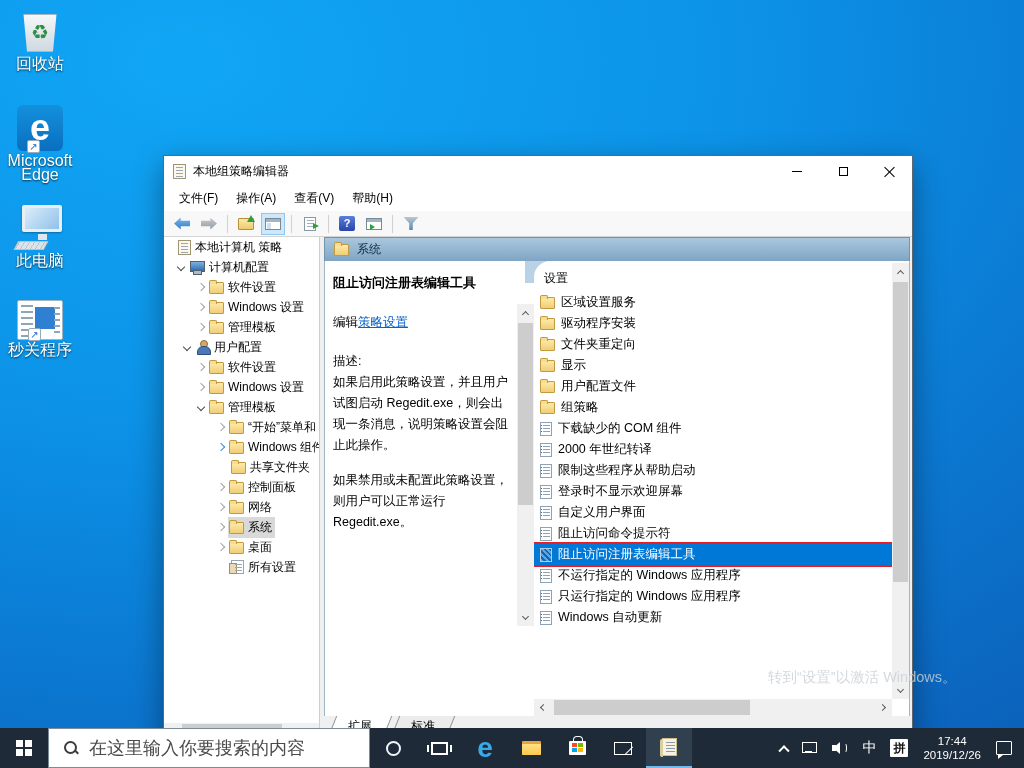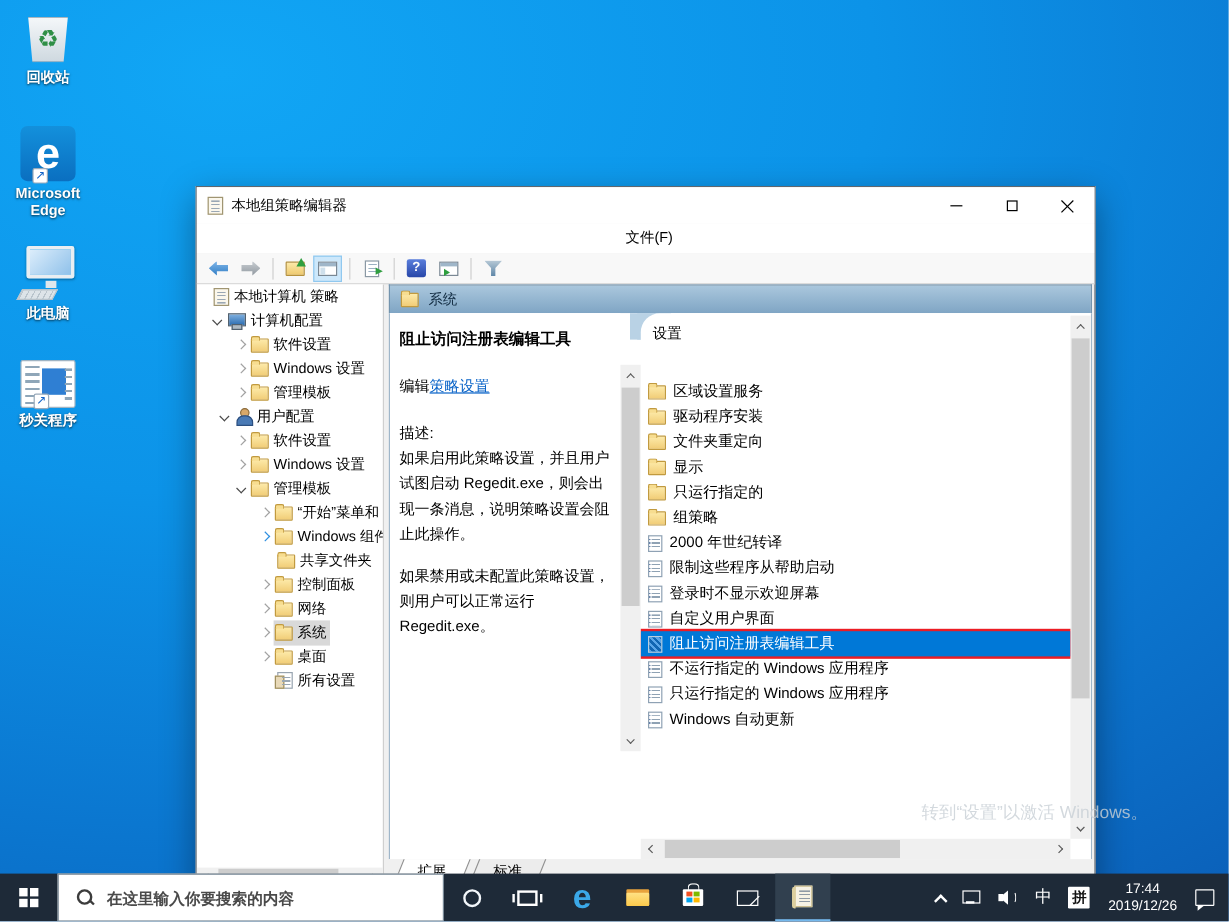--- a/index.html
+++ b/index.html
@@ -2,22 +2,22 @@
 <html><head>
 <meta charset="utf-8">
 <style>
   * { margin:0; padding:0; box-sizing:border-box; }
   body { font-family:"Liberation Sans","DejaVu Sans",sans-serif; }
   .screen { position:relative; width:1024px; height:768px; overflow:hidden;
     background: radial-gradient(140% 120% at 18% 8%, #11a6f5 0%, #0c93e8 38%, #0b77d0 68%, #0b5cb5 100%); }
 
   
   .desk-icon { position:absolute; width:78px; text-align:center; cursor:default; }
-  .desk-icon .dlabel { margin-top:3px; font-size:12px; color:#fff; line-height:14px;
-    text-shadow:0 1px 2px rgba(0,0,0,.75);font-weight:bold; }
+  .desk-icon .dlabel { margin-top:3px; font-size:16px; color:#fff; line-height:14px;
+    text-shadow:0 1px 2px rgba(0,0,0,.75); }
   .dart { position:absolute; left:10px; bottom:-2px; width:13px; height:13px; background:#fff;
     border:1px solid #9ab; border-radius:2px; font-size:10px; line-height:11px; color:#1464c8; }
   .dico { position:relative; margin:0 auto; }
   .ico-bin { width:44px; height:48px; }
   .ico-bin .bin-body { position:absolute; left:4px; top:8px; width:36px; height:38px;
     background:linear-gradient(#f4f7f9,#cfd9e0); border:1px solid #aab6bf;
     clip-path:polygon(4% 0,96% 0,86% 100%,14% 100%); }
   .ico-bin .bin-sym { position:absolute; left:0; right:0; top:14px; font-size:20px; color:#2f8f46; }
   .ico-edge { width:46px; height:46px; background:linear-gradient(#1390dc,#0a6fc0); border-radius:6px; }
   .ico-edge .eglyph { font-size:36px; font-weight:bold; color:#fff; line-height:46px; }
@@ -46,21 +46,21 @@
   .caption-btns { margin-left:auto; display:flex; height:30px; }
   .win-btn { width:46px; height:30px; display:flex; align-items:center; justify-content:center; }
   .glyph-min { width:10px; height:1px; background:#000; }
   .glyph-max { width:9px; height:9px; border:1px solid #000; }
   .glyph-close { position:relative; width:11px; height:11px; }
   .glyph-close::before,.glyph-close::after { content:""; position:absolute; left:5px; top:-1px;
     width:1px; height:14px; background:#000; }
   .glyph-close::before { transform:rotate(45deg);} .glyph-close::after { transform:rotate(-45deg);}
 
   .menubar { position:absolute; left:0; top:30px; right:0; height:25px; background:#fff;
-    display:flex; align-items:center; padding-left:6px;flex-direction:column; }
+    display:flex; align-items:center; padding-left:6px; }
   .menu-item { font-size:12px; color:#000; padding:4px 9px; }
 
   .toolbar { position:absolute; left:0; top:55px; right:0; height:26px; background:#f8f8f8;
     border-bottom:1px solid #d4d4d4; display:flex; align-items:center; padding-left:6px; gap:3px; }
   .tb-btn { width:24px; height:22px; display:flex; align-items:center; justify-content:center;
     border:1px solid transparent; }
   .tb-btn.active { background:#cde8fb; border:1px solid #90c8ef; }
   .tb-sep { width:1px; height:18px; background:#d0d0d0; margin:0 3px; }
   .arrow-back,.arrow-fwd { width:16px; height:12px; }
   .arrow-back { background:linear-gradient(#7db4e8,#2f7cc4); clip-path:polygon(0 50%,42% 0,42% 28%,100% 28%,100% 72%,42% 72%,42% 100%); }
@@ -161,21 +161,21 @@
   .desc-edit { font-size:12.5px; color:#000; margin-bottom:20px; }
   .desc-edit a { color:#0a64c8; text-decoration:underline; }
   .desc-block { font-size:12.5px; color:#000; line-height:21px; margin-bottom:14px; }
   .desc-scroll { position:absolute; left:192px; top:43px; width:17px; height:322px; background:#f0f0f0; }
   .desc-scroll .sb-thumb-v { top:19px; height:182px; }
   .desc-scroll .sb-dn { position:absolute; bottom:0; }
 
   .list-pane { position:absolute; left:209px; top:0; right:0; bottom:0; background:#fff;
     border-top-left-radius:16px; }
   .list-header { font-size:12px; color:#000; padding:9px 0 0 10px; height:31px; }
-  .list-items { position:absolute; left:0; top:31px; right:17px; bottom:17px; overflow:hidden;margin-top:24px; }
+  .list-items { position:absolute; left:0; top:31px; right:17px; bottom:17px; overflow:hidden; }
   .lrow { display:flex; align-items:center; height:21px; padding-left:6px; white-space:nowrap; }
   .lrow .llabel { font-size:12.5px; color:#000; margin-left:6px; }
   .lrow.lsel { background:#0078d7; box-shadow:0 0 0 2px #ec1c24; position:relative; z-index:2; }
   .lrow.lsel .llabel { color:#fff; }
   .list-vscroll { top:2px; right:0; bottom:17px; }
   .list-vscroll .sb-thumb-v { top:19px; height:300px; }
   .list-vscroll .sb-dn { position:absolute; bottom:0; }
   .list-hscroll { left:0; right:17px; bottom:0; }
   .list-hscroll .sb-thumb-h { width:196px; margin-left:3px; }
   .tree-hscroll { width:156px; }
@@ -202,22 +202,22 @@
   .start-logo i { position:absolute; width:7px; height:7px; background:#fff; }
   .start-logo i:nth-child(1){left:0;top:0;} .start-logo i:nth-child(2){right:0;top:0;}
   .start-logo i:nth-child(3){left:0;bottom:0;} .start-logo i:nth-child(4){right:0;bottom:0;}
   .search-box { width:322px; height:40px; background:#fff; display:flex; align-items:center; flex:0 0 auto;
     border:1px solid #7a8a98; }
   .mag { position:relative; width:16px; height:16px; margin:0 10px 0 14px; flex:0 0 auto; }
   .mag::before { content:""; position:absolute; left:1px; top:1px; width:9px; height:9px;
     border:2px solid #3c3c3c; border-radius:50%; }
   .mag::after { content:""; position:absolute; left:11px; top:11px; width:5px; height:2px;
     background:#3c3c3c; transform:rotate(45deg); }
-  .search-input { border:none; outline:none; font-size:13px; color:#222; width:250px;
-    font-family:inherit; background:transparent;font-weight:bold; }
+  .search-input { border:none; outline:none; font-size:18px; color:#222; width:250px;
+    font-family:inherit; background:transparent; }
   .search-input::placeholder { color:#4a4a4a; opacity:1; }
   .cortana-ring { width:15px; height:15px; border:2px solid #f2f6fa; border-radius:50%; }
   .taskview-ico { position:relative; width:17px; height:13px; border:2px solid #fff; }
   .taskview-ico::before { content:""; position:absolute; left:-6px; top:1px; width:2px; height:7px; background:#fff; }
   .taskview-ico::after { content:""; position:absolute; right:-6px; top:1px; width:2px; height:7px; background:#fff; }
   .edge-e { font-size:28px; font-weight:bold; color:#3ba8e8; line-height:40px; }
   .explorer-ico { position:relative; width:19px; height:14px; }
   .explorer-ico::before { content:""; position:absolute; left:0; top:0; width:19px; height:14px;
     background:#e8a33d; border-radius:1px; }
   .explorer-ico::after { content:""; position:absolute; left:0; top:3px; width:19px; height:11px;
@@ -513,41 +513,49 @@
               <div class="lrow">
                   <span class="ic ic-folder"></span>
                   <span class="llabel">文件夹重定向</span>
                 </div>
               <div class="lrow">
                   <span class="ic ic-folder"></span>
                   <span class="llabel">显示</span>
                 </div>
               <div class="lrow">
                   <span class="ic ic-folder"></span>
-                  <span class="llabel">只运行指定的</span>
+                  <span class="llabel">用户配置文件</span>
                 </div>
               <div class="lrow">
                   <span class="ic ic-folder"></span>
                   <span class="llabel">组策略</span>
                 </div>
               <div class="lrow">
                   <span class="ic ic-policy"></span>
+                  <span class="llabel">下载缺少的 COM 组件</span>
+                </div>
+              <div class="lrow">
+                  <span class="ic ic-policy"></span>
                   <span class="llabel">2000 年世纪转译</span>
                 </div>
               <div class="lrow">
                   <span class="ic ic-policy"></span>
                   <span class="llabel">限制这些程序从帮助启动</span>
                 </div>
               <div class="lrow">
                   <span class="ic ic-policy"></span>
                   <span class="llabel">登录时不显示欢迎屏幕</span>
                 </div>
               <div class="lrow">
                   <span class="ic ic-policy"></span>
                   <span class="llabel">自定义用户界面</span>
+                </div>
+              <div class="lrow">
+                  <span class="ic ic-policy"></span>
+                  <span class="llabel">阻止访问命令提示符</span>
                 </div>
               <div class="lrow lsel">
                   <span class="ic ic-sel-dither"></span>
                   <span class="llabel">阻止访问注册表编辑工具</span>
                 </div>
               <div class="lrow">
                   <span class="ic ic-policy"></span>
                   <span class="llabel">不运行指定的 Windows 应用程序</span>
                 </div>
               <div class="lrow">

